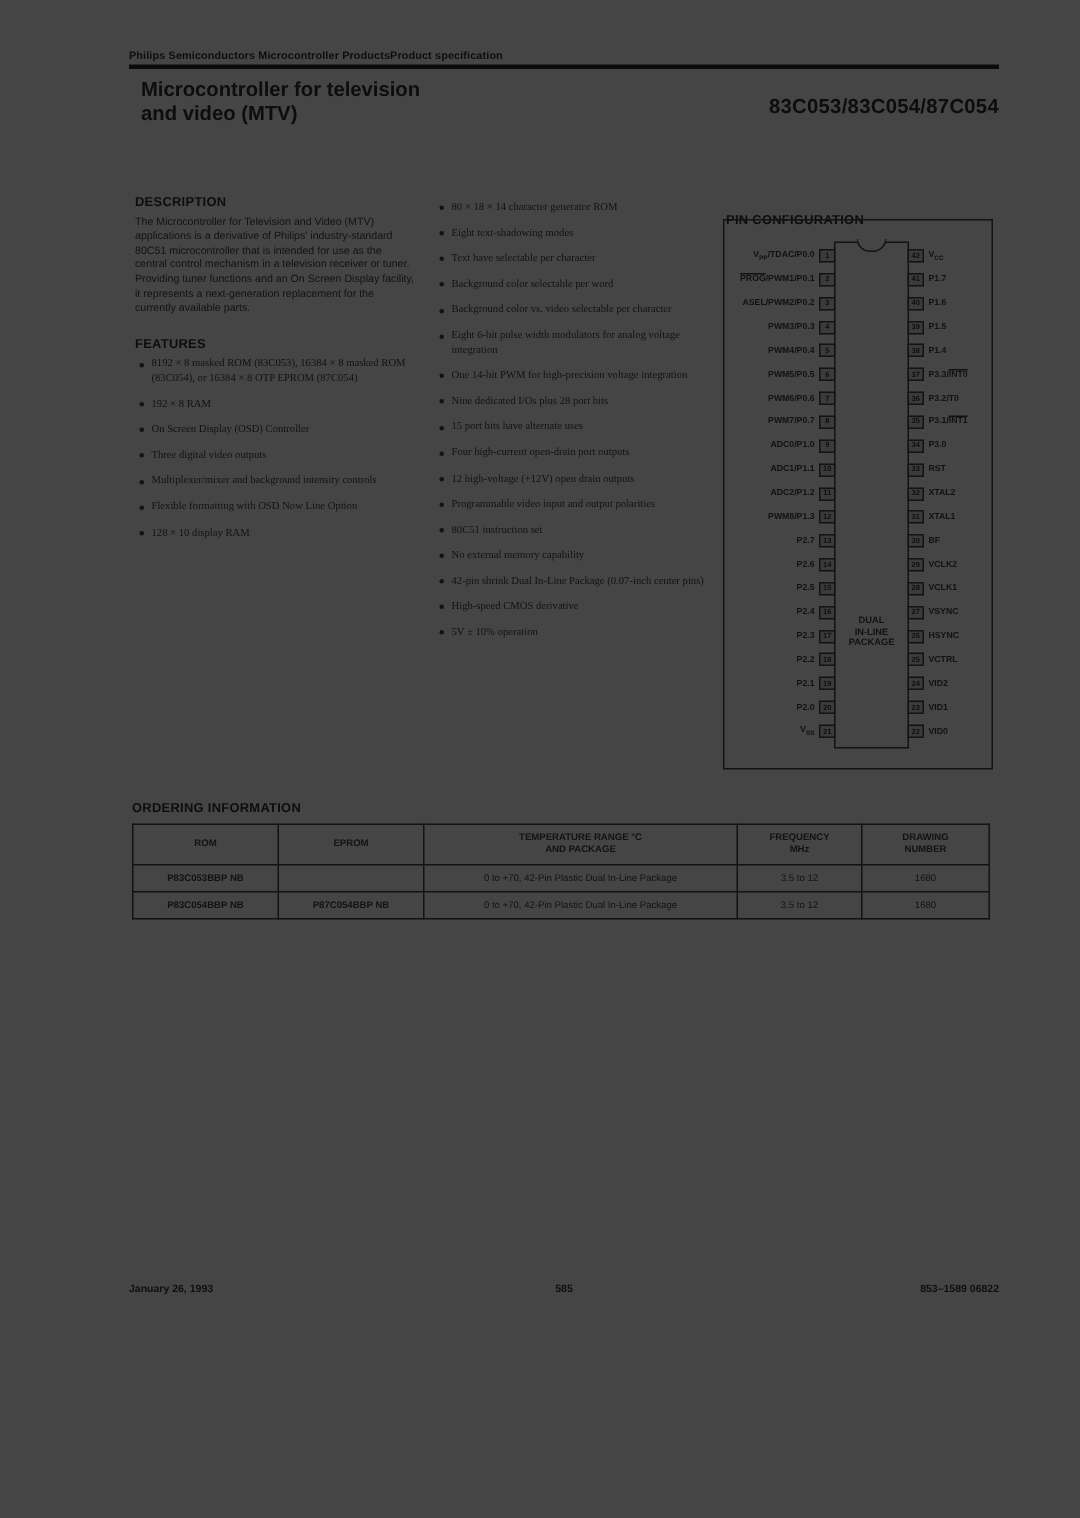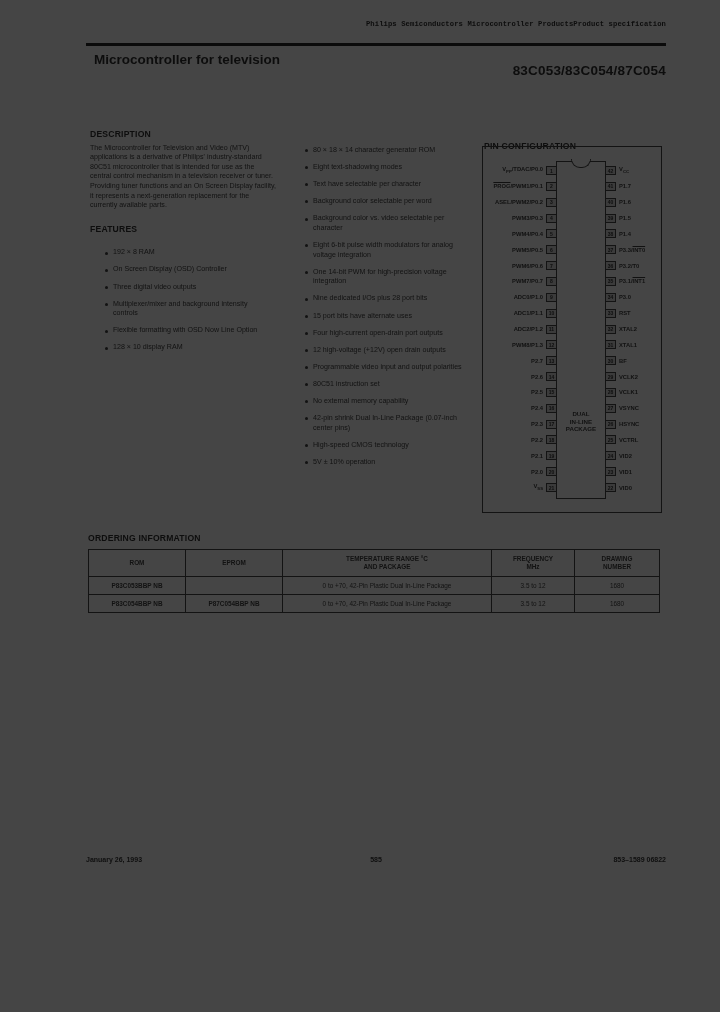--- a/index.html
+++ b/index.html
@@ -17,30 +17,29 @@
   }
   .page {
     position: absolute;
     left: 0; top: 0;
     width: 720px; height: 1012px;
     background: #454545;
   }
   
   .hdr-line {
     position: absolute;
-    left: 86px; top: 20px;
+    left: 86px; top: 32px;
     width: 580px;
     display: flex;
-    justify-content: flex-end;
+    justify-content: flex-start;
     align-items: baseline;
     font-size: 7.2px;
     font-weight: bold;
     letter-spacing: .1px;
     color: #0d0d0d;
-    font-family: Liberation Mono, monospace;
   }
   .hdr-rule {
     position: absolute;
     left: 86px; top: 43px;
     width: 580px; height: 3px;
     background: #0b0b0b;
   }
   .title-block {
     position: absolute;
     left: 94px; top: 52px;
@@ -68,21 +67,21 @@
   .col-left  { left: 90px;  top: 130px; width: 186px; }
   .col-mid   { left: 290px; top: 132px; width: 186px; }
   .sec-head {
     font-size: 8.6px;
     font-weight: bold;
     letter-spacing: .2px;
     margin-bottom: 4px;
     color: #0d0d0d;
   }
   .para { margin: 0 0 9px 0; text-align: left; }
-  ul.bullets { list-style: none; margin: 14px; padding: 0; }
+  ul.bullets { list-style: none; margin: 2px; padding: 0; font-family: Liberation Serif, serif; }
   ul.bullets li {
     position: relative;
     padding-left: 9px;
     margin-bottom: 7.5px;
   }
   ul.bullets li:before {
     content: "";
     position: absolute;
     left: 1px; top: 3.2px;
     width: 3px; height: 3px;
@@ -213,29 +212,31 @@
 <div class="page">
 
   <div class="hdr-line">
     <span>Philips Semiconductors Microcontroller Products</span>
     <span>Product specification</span>
   </div>
   <div class="hdr-rule"></div>
 
   <div class="title-block">
     <div>Microcontroller for television</div>
+    <div>and video (MTV)</div>
   </div>
   <div class="partnums">83C053/83C054/87C054</div>
 
   <div class="col col-left">
     <div class="sec-head">DESCRIPTION</div>
     <p class="para">The Microcontroller for Television and Video (MTV) applications is a derivative of Philips' industry-standard 80C51 microcontroller that is intended for use as the central control mechanism in a television receiver or tuner. Providing tuner functions and an On Screen Display facility, it represents a next-generation replacement for the currently available parts.</p>
 
     <div class="sec-head" style="margin-top:14px;">FEATURES</div>
     <ul class="bullets">
+      <li>8192 × 8 masked ROM (83C053), 16384 × 8 masked ROM (83C054), or 16384 × 8 OTP EPROM (87C054)</li>
       <li>192 × 8 RAM</li>
       <li>On Screen Display (OSD) Controller</li>
       <li>Three digital video outputs</li>
       <li>Multiplexer/mixer and background intensity controls</li>
       <li>Flexible formatting with OSD Now Line Option</li>
       <li>128 × 10 display RAM</li>
     </ul>
   </div>
 
   <div class="col col-mid">
@@ -248,21 +249,21 @@
       <li>Eight 6-bit pulse width modulators for analog voltage integration</li>
       <li>One 14-bit PWM for high-precision voltage integration</li>
       <li>Nine dedicated I/Os plus 28 port bits</li>
       <li>15 port bits have alternate uses</li>
       <li>Four high-current open-drain port outputs</li>
       <li>12 high-voltage (+12V) open drain outputs</li>
       <li>Programmable video input and output polarities</li>
       <li>80C51 instruction set</li>
       <li>No external memory capability</li>
       <li>42-pin shrink Dual In-Line Package (0.07-inch center pins)</li>
-      <li>High-speed CMOS technology</li>
+      <li>High-speed CMOS derivative</li>
       <li>5V ± 10% operation</li>
     </ul>
   </div>
 
   <div class="pinconf-head">PIN CONFIGURATION</div>
   <div class="pinbox"></div>
   <div class="dip"></div>
   <div class="notch"></div>
   <div class="notch-mask"></div>
   <div class="dip-label">

